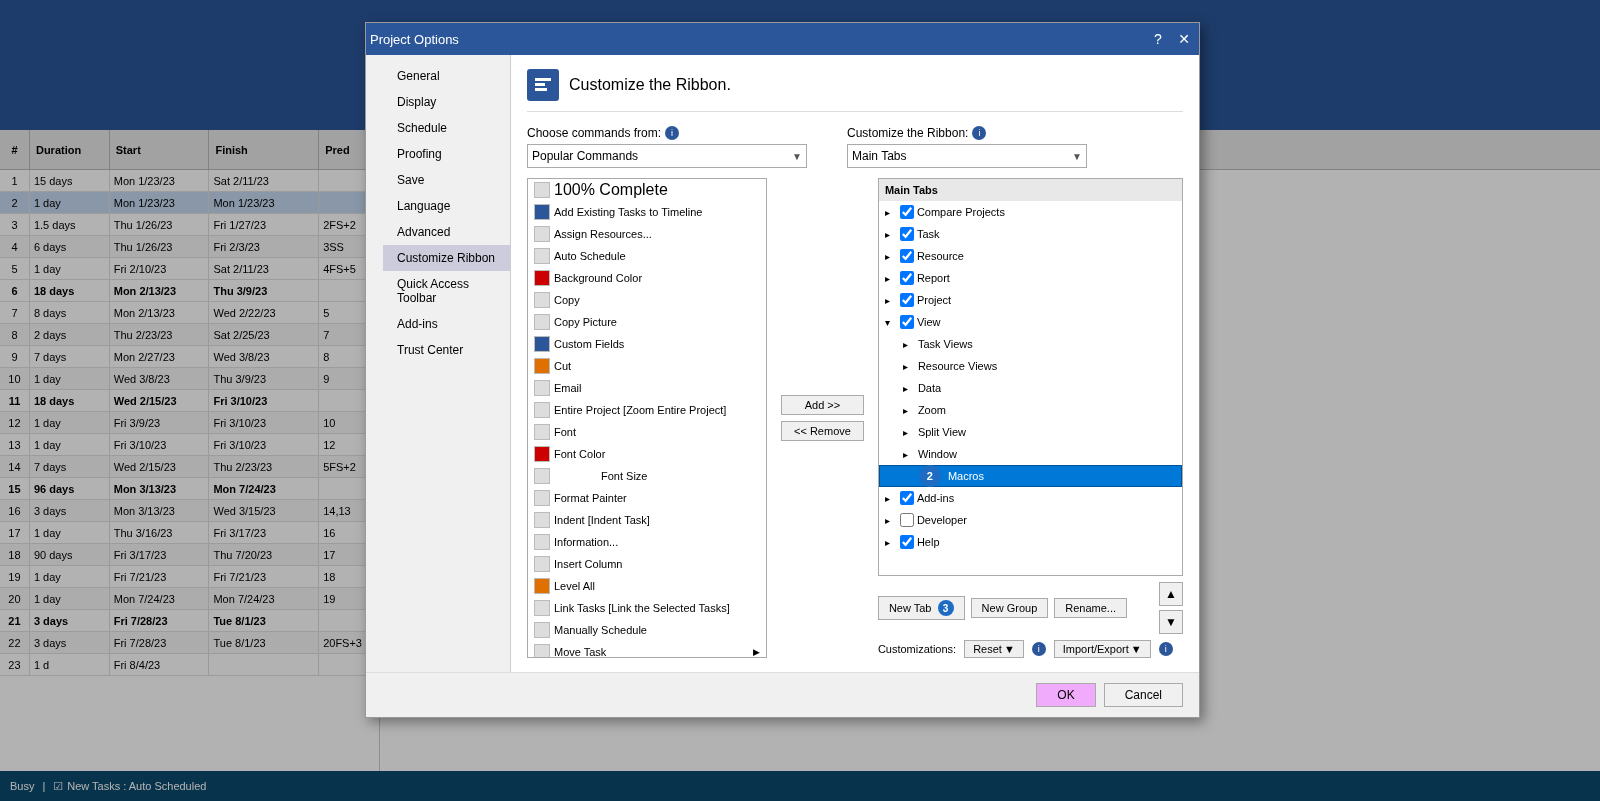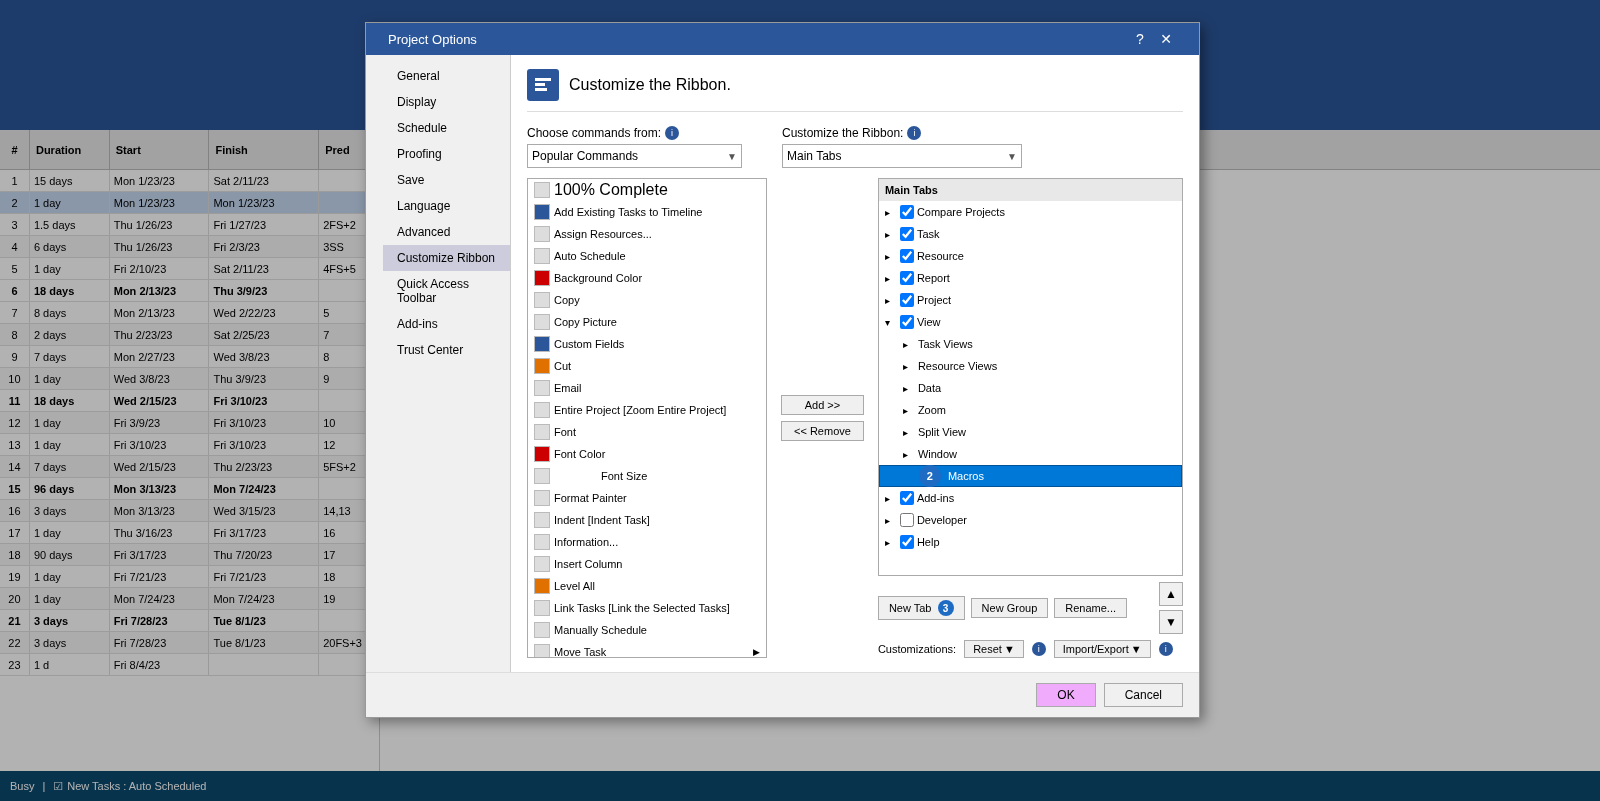--- a/index.html
+++ b/index.html
@@ -76,21 +76,21 @@
 
     .dialog {
       position: absolute; top: 22px; left: 365px;
       width: 835px; background: #f0f0f0;
       border: 1px solid #999; box-shadow: 4px 4px 12px rgba(0,0,0,0.4);
       z-index: 101;
     }
 
     .dialog-title-bar {
       background: #2b579a; color: white; height: 32px;
-      display: flex; align-items: center; padding: 0 22px;
+      display: flex; align-items: center; padding: 0 4px;
       font-size: 13px; font-weight: normal;
       justify-content: space-between;
     }
     .dialog-title-bar .title-text { font-size: 13px; }
     .dialog-title-icons { display: flex; gap: 4px; }
     .title-icon-btn {
       width: 22px; height: 22px; background: transparent; border: none;
       color: white; cursor: pointer; font-size: 14px; display: flex;
       align-items: center; justify-content: center;
     }
@@ -119,21 +119,21 @@
     .content-header-icon {
       width: 32px; height: 32px; background: #2b579a; border-radius: 3px;
       display: flex; align-items: center; justify-content: center; color: white; font-size: 16px;
     }
     .content-header-title { font-size: 16px; font-weight: normal; color: #000; }
     .section-combo {
       height: 24px; border: 1px solid #aaa; background: white; font-size: 12px;
       padding: 0 4px; cursor: pointer; display: flex; align-items: center;
       justify-content: space-between;
     }
-    .combo-left { width: 215px; }
+    .combo-left { width: 280px; }
     .combo-right { width: 240px; }
     .combo-arrow { font-size: 10px; color: #555; margin-left: 4px; }
 
     .two-panel { display: flex; gap: 10px; height: 480px; }
 
     
     .commands-panel {
       width: 240px; display: flex; flex-direction: column;
     }
     .panel-list {

